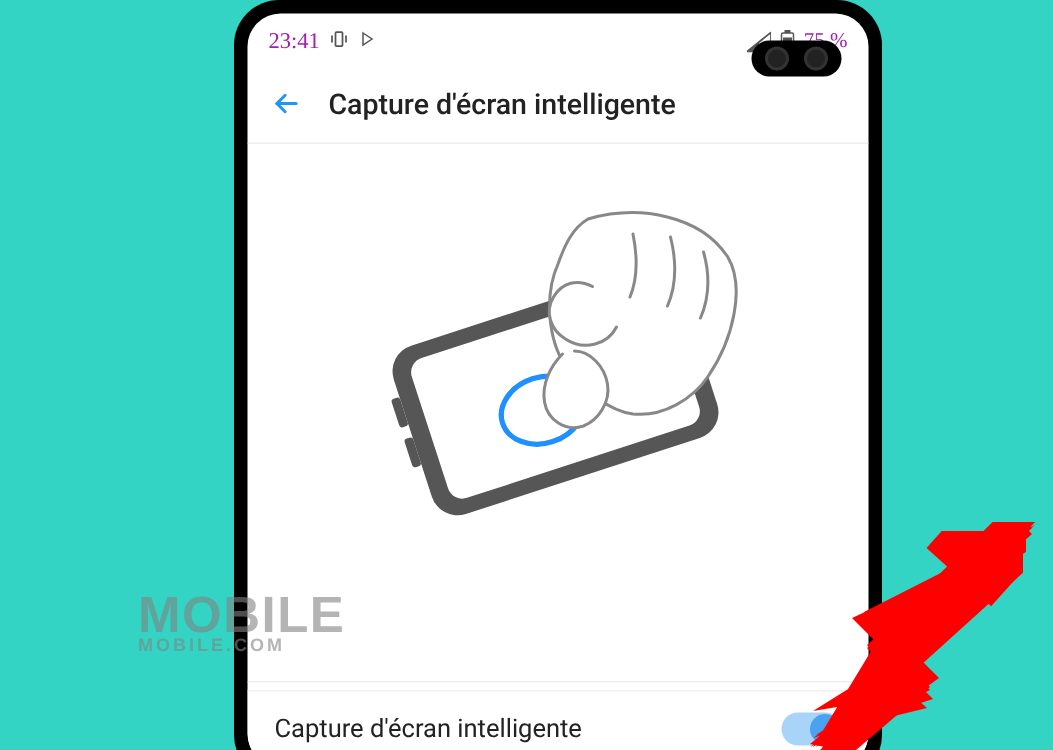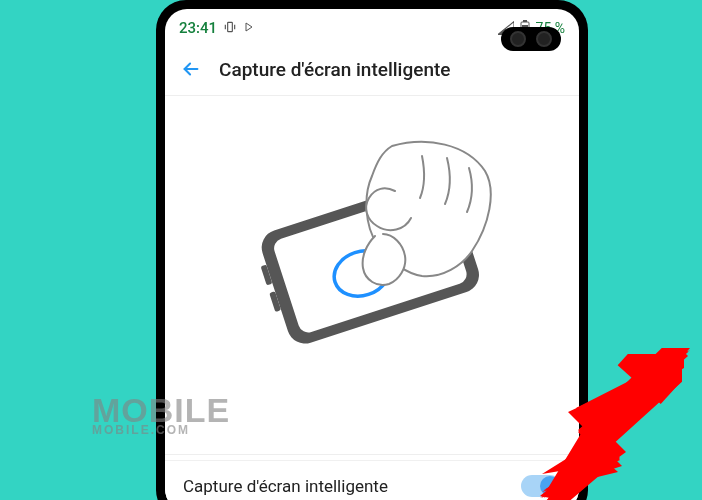--- a/index.html
+++ b/index.html
@@ -45,22 +45,23 @@
     }
     .camera-cutout .lens {
       width: 16px; height: 16px; background: #222; border-radius: 50%; border: 2px solid #333;
     }
     .status-bar {
       height: 38px;
       display: flex;
       align-items: center;
       padding: 0 14px;
       font-size: 14px;
-      color: #15803d;
+      color: #a21caf;
       gap: 6px;
+      font-family: Liberation Serif, serif;
     }
     .status-bar .time { font-weight: 500; font-size: 15px; }
     .status-bar .spacer { flex: 1; }
     .status-bar .sig, .status-bar .bat { display: inline-flex; align-items: center; }
     .app-header {
       display: flex;
       align-items: center;
       gap: 16px;
       padding: 10px 14px 14px;
       border-bottom: 1px solid #eee;

